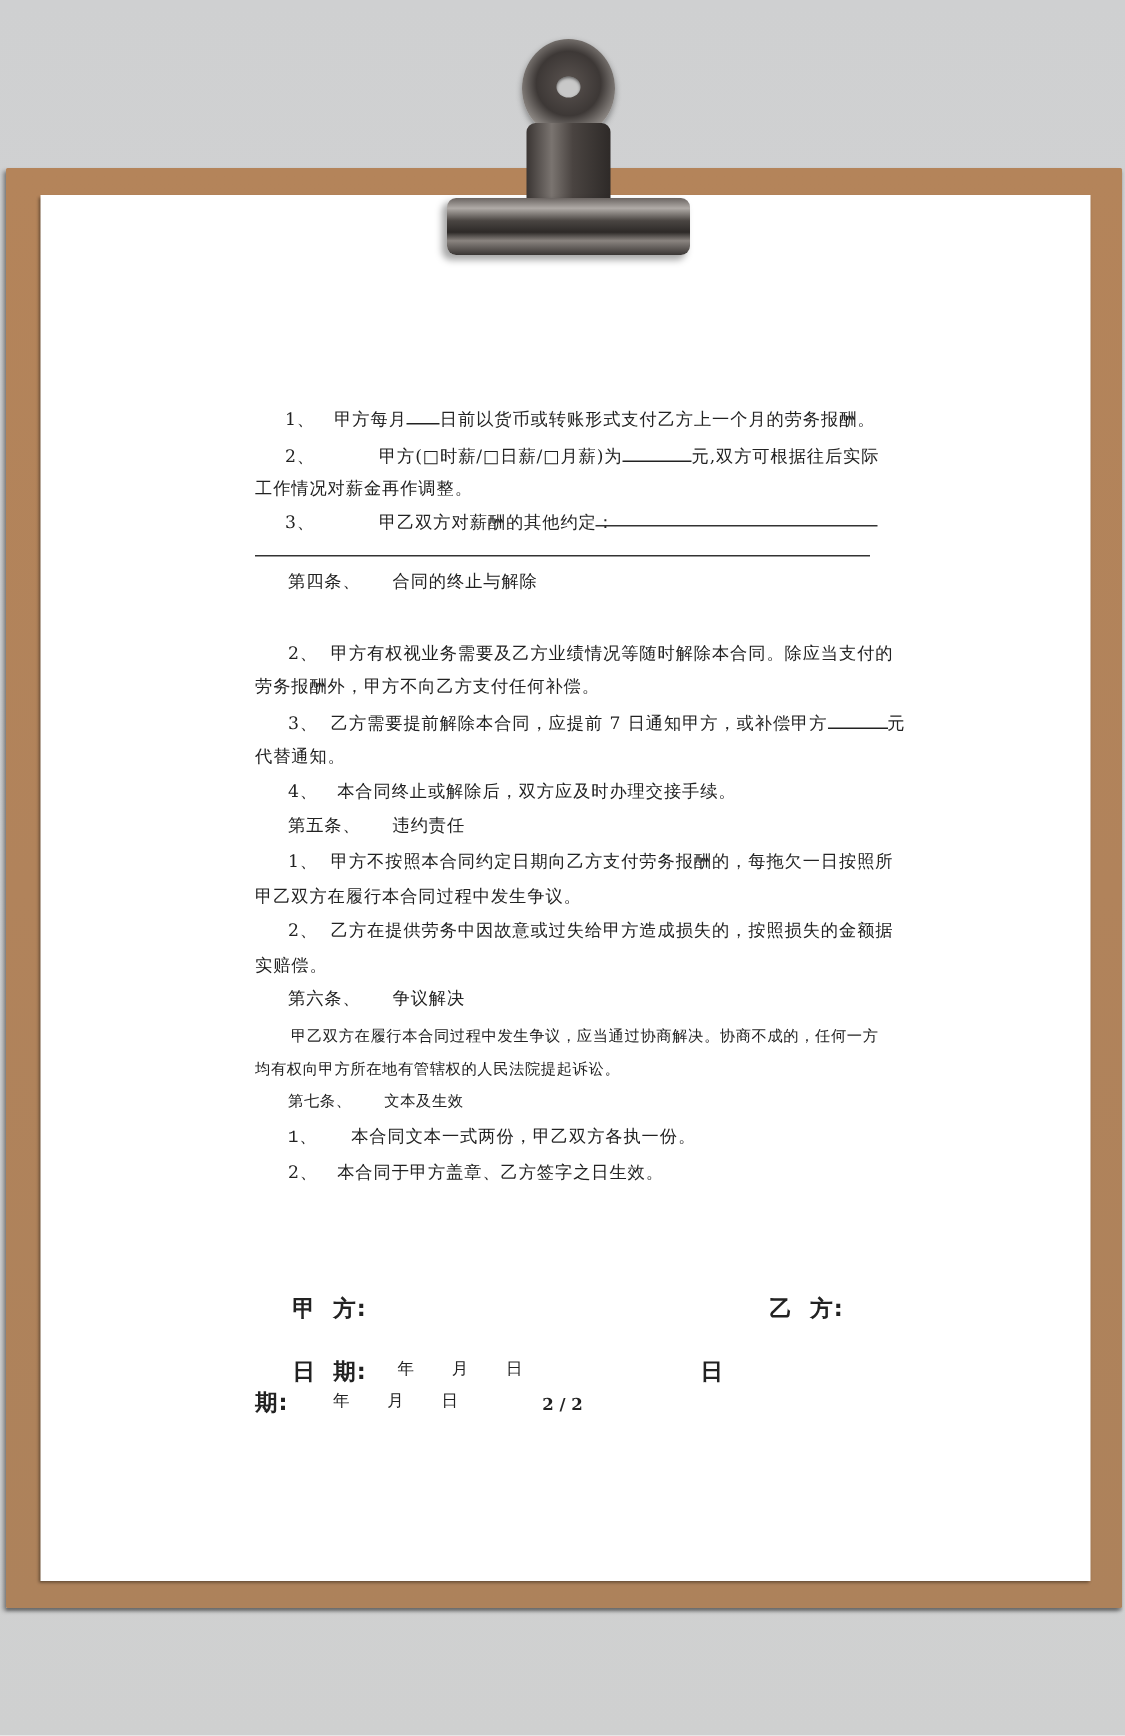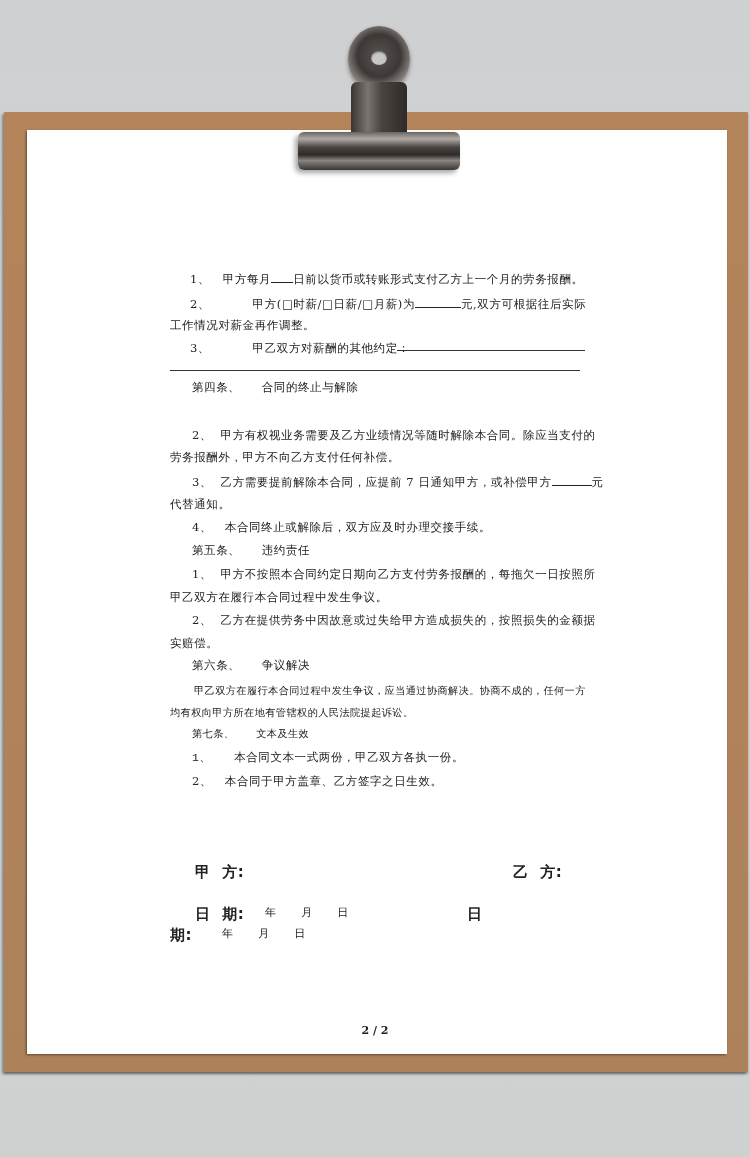--- a/index.html
+++ b/index.html
@@ -38,21 +38,21 @@
       position: absolute; left: 2px; top: 108px; width: 162px; height: 38px; border-radius: 6px;
       background: linear-gradient(180deg, #6a6461 0%, #b0aba7 18%, #4a4542 40%, #2d2a28 60%, #8a8480 75%, #3a3634 100%);
       box-shadow: -3px 3px 5px rgba(0,0,0,0.35);
     }
     .doc { position: absolute; left: 0; top: 0; width: 750px; height: 1157px; color: #222; padding-left: 27px; }
     .line { position: absolute; font-size: 11.5px; white-space: pre; letter-spacing: 0.6px; }
     .small { font-size: 10.2px; letter-spacing: 0.4px; }
     .bold { font-weight: bold; font-family: "DejaVu Sans", "Liberation Sans", sans-serif; font-size: 15px; }
     .blank { display: inline-block; border-bottom: 1px solid #222; height: 11px; vertical-align: baseline; }
     .rule { position: absolute; height: 0; border-top: 1px solid #333; }
-    .pageno { position: absolute; left: 0; width: 750px; top: 1024px; text-align: center; font-weight: bold; font-size: 11px; }
+    .pageno { position: absolute; left: 0; width: 750px; top: 930px; text-align: center; font-weight: bold; font-size: 11px; }
   </style>
 </head>
 <body>
 
 <div class="board"></div>
 <div class="paper"></div>
 
 <div class="clip">
   <div class="clip-ring"></div>
   <div class="clip-hole"></div>

